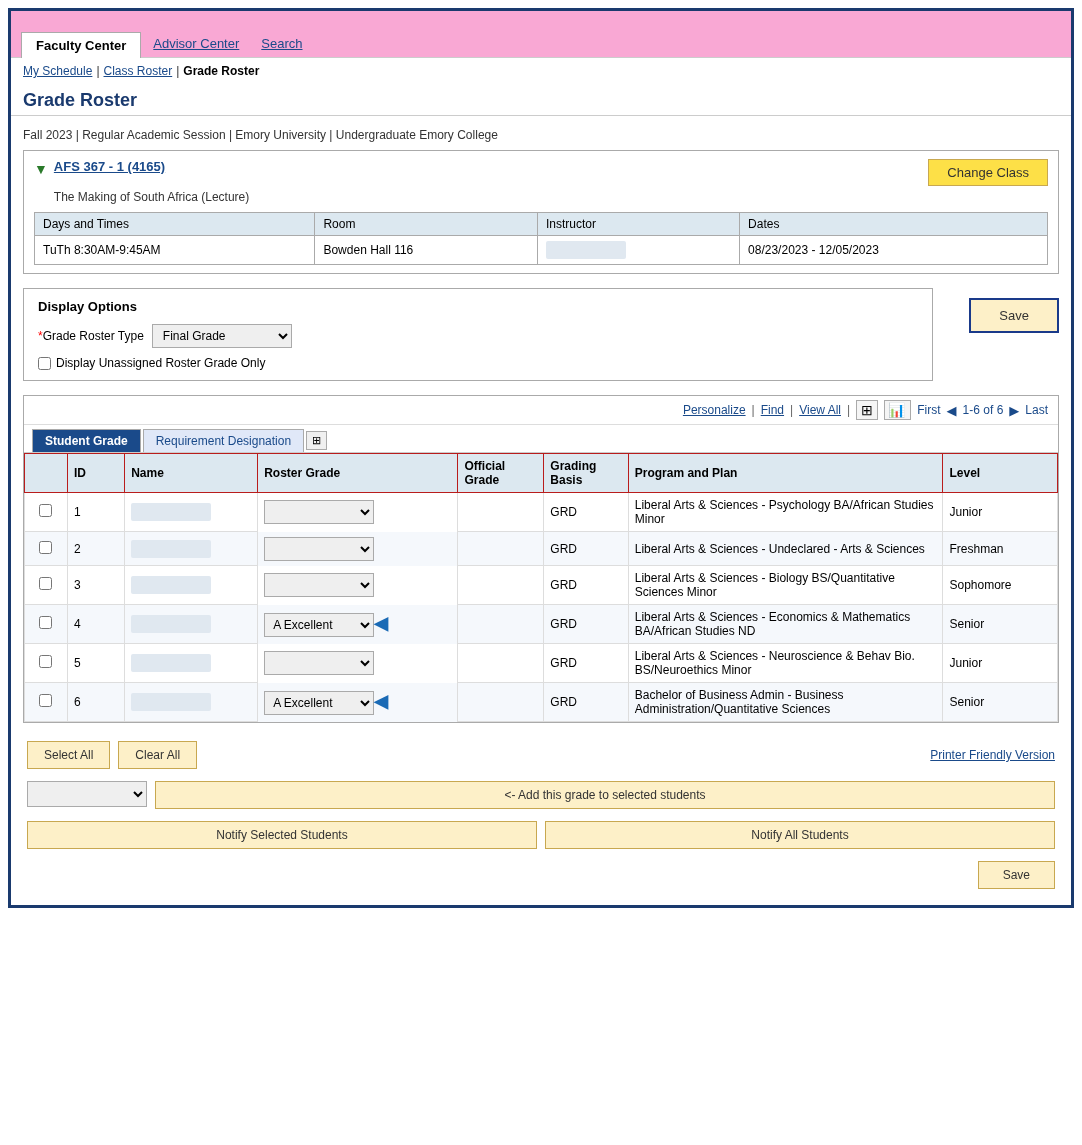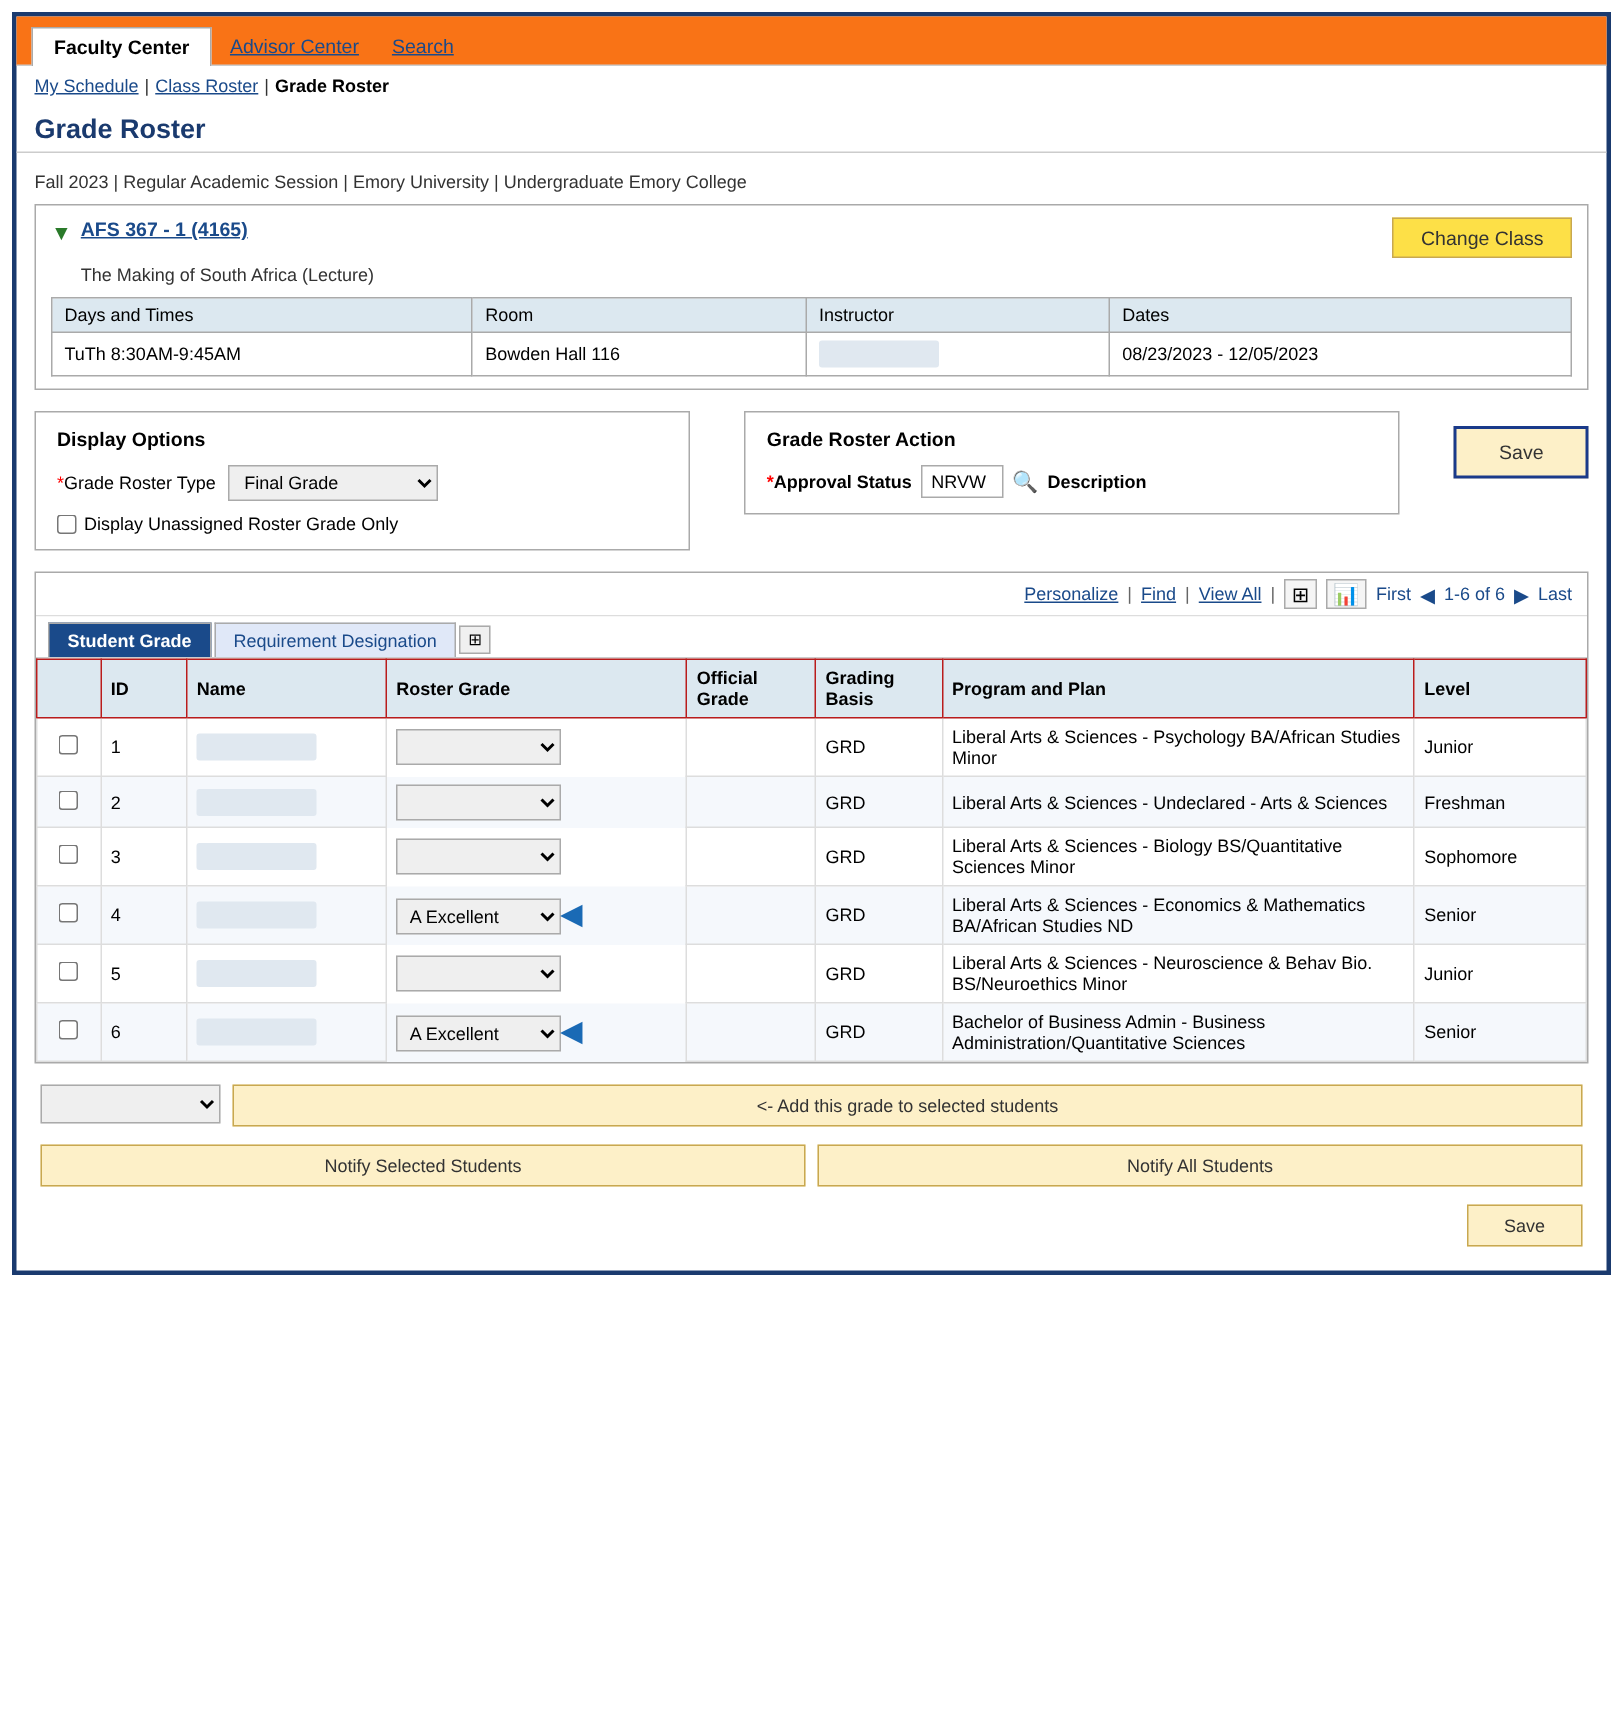--- a/index.html
+++ b/index.html
@@ -11,24 +11,23 @@
     }
     .outer-border {
       border: 3px solid #1a3a6e;
       margin: 8px;
       padding: 0;
       background: #fff;
     }
     
     .tabs-bar {
       display: flex;
-      align-items: flex-end;
-      background: #f97316;
+      background: #f9a8d4;
       border-bottom: 1px solid #ccc;
-      padding: 6px 10px 0 10px;
+      padding: 20px 10px 0 10px;
       gap: 2px;
     }
     .tab {
       padding: 5px 14px;
       font-size: 13px;
       border: 1px solid #ccc;
       border-bottom: none;
       cursor: pointer;
       background: #e8e8e8;
       color: #333;
@@ -437,31 +436,20 @@
             <option>Final Grade</option>
             <option>Midterm Grade</option>
           </select>
         </div>
         <div class="checkbox-label">
           <input type="checkbox" style="">
           <span>Display Unassigned Roster Grade Only</span>
         </div>
       </div>
 
-      <div class="grade-action-box">
-        <h3>Grade Roster Action</h3>
-        <div class="approval-row">
-          <span class="approval-status-lbl">
-            <span class="required-star">*</span>Approval Status
-          </span>
-          <input type="text" class="approval-input" value="NRVW" style="">
-          <span class="search-icon-btn">🔍</span>
-          <span class="description-lbl">Description</span>
-        </div>
-      </div>
 
       <div class="save-btn-outer">
         <button class="save-btn">Save</button>
       </div>
     </div>
 
     <div class="grade-roster-area">
 
       <div class="toolbar-row">
         <span class="toolbar-link">Personalize</span>
@@ -556,20 +544,25 @@
               <td style="display: table-cell; align-items: center; gap: 6px; border: none; vertical-align: middle;"><select class="grade-select"><option value=""></option><option value="A Excellent" selected="">A Excellent</option><option value="B Good">B Good</option><option value="C Satisfactory">C Satisfactory</option><option value="D Poor">D Poor</option><option value="F Failing">F Failing</option><option value="W Withdrawn">W Withdrawn</option></select><span class="blue-arrow" style="color: rgb(26, 106, 181);">◀</span></td>
               <td></td>
               <td>GRD</td>
               <td>Bachelor of Business Admin - Business Administration/Quantitative Sciences</td>
               <td>Senior</td>
             </tr>
           </tbody>
       </table>
     </div>
 
+    <div class="bottom-buttons">
+      <button class="action-btn">Select All</button>
+      <button class="action-btn">Clear All</button>
+      <span class="printer-friendly">Printer Friendly Version</span>
+    </div>
 
     <div class="add-grade-row">
       <select class="add-grade-select">
         <option value=""></option>
         <option value="A">A Excellent</option>
         <option value="B">B Good</option>
       </select>
       <button class="add-grade-btn">&lt;- Add this grade to selected students</button>
     </div>
 

